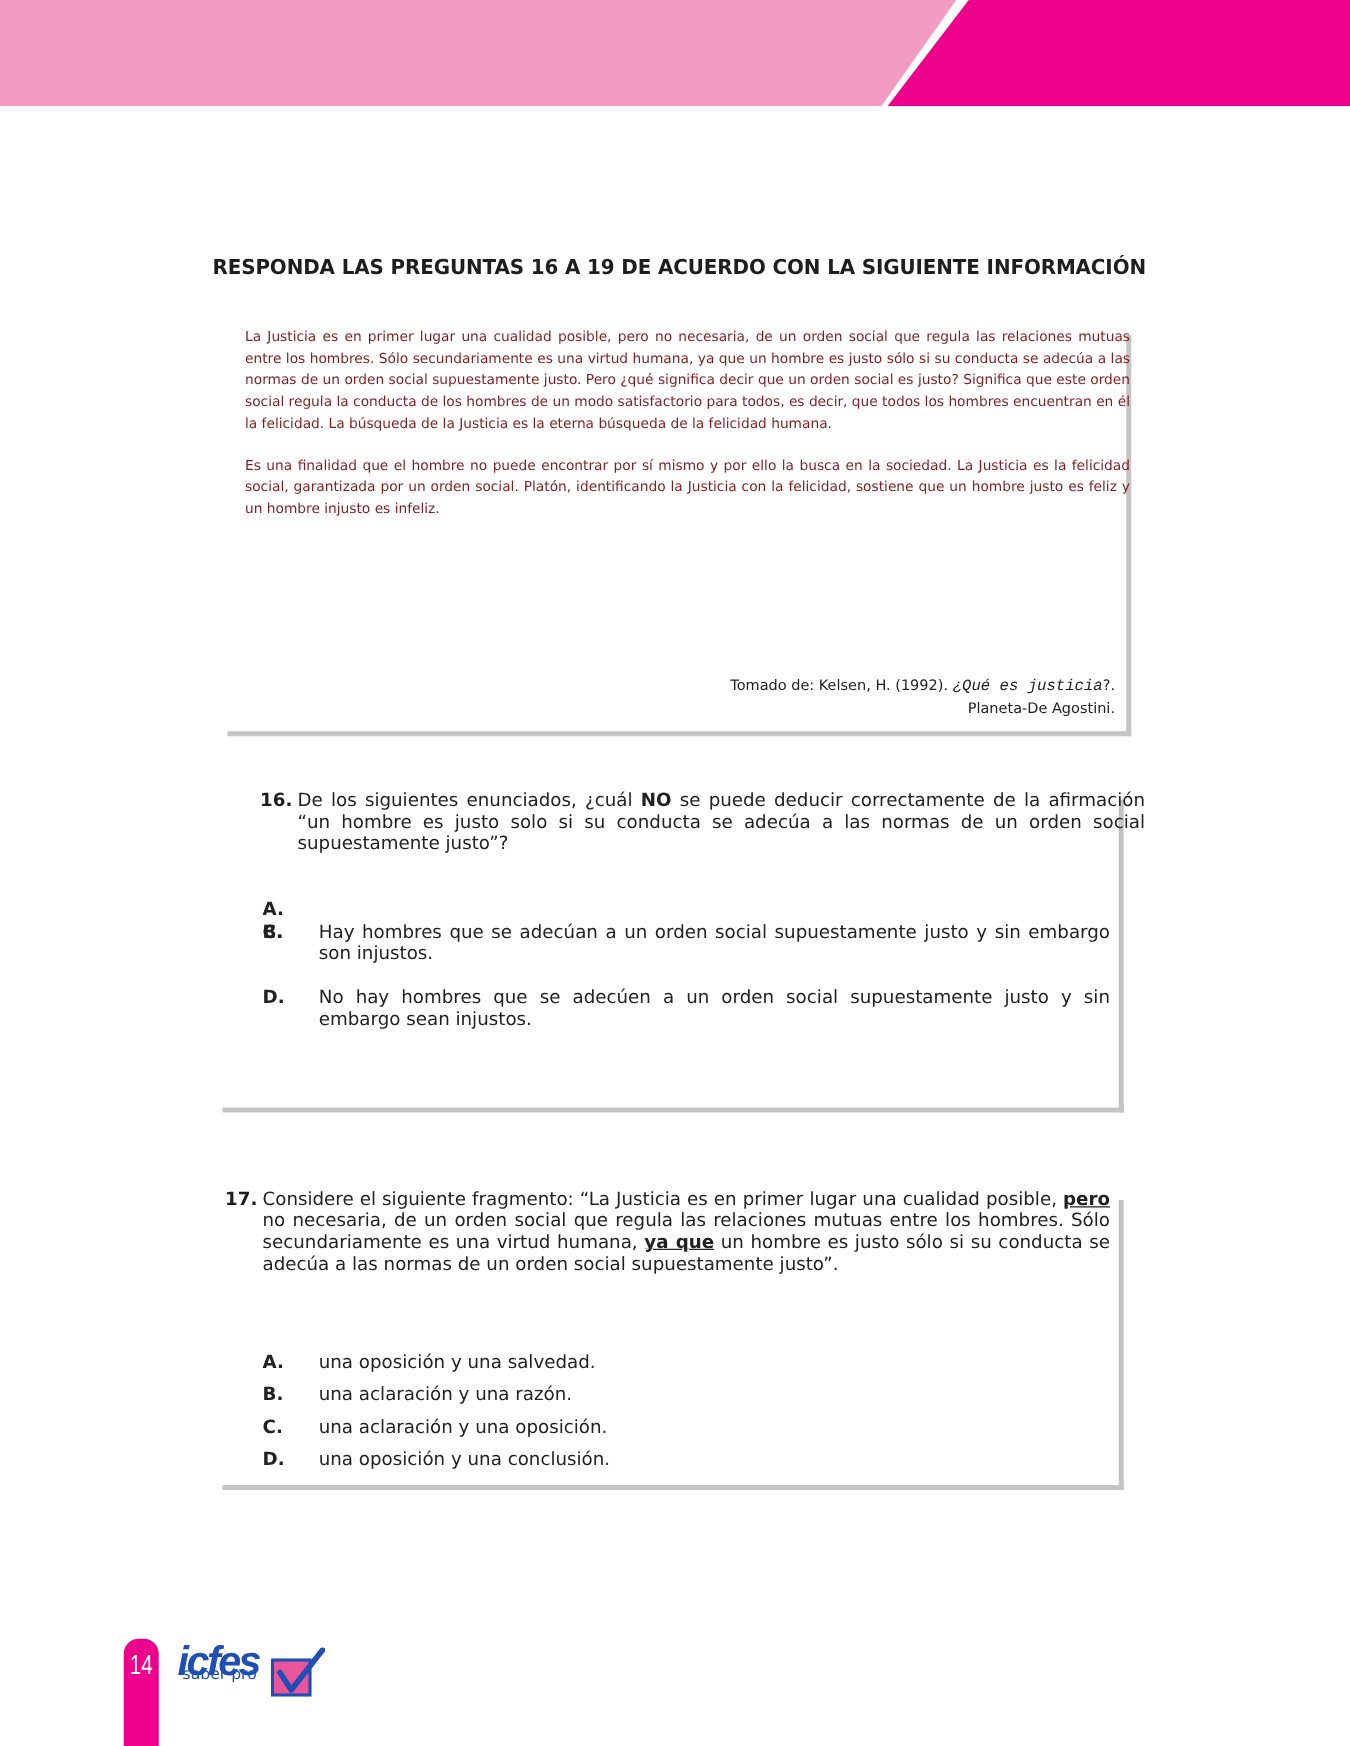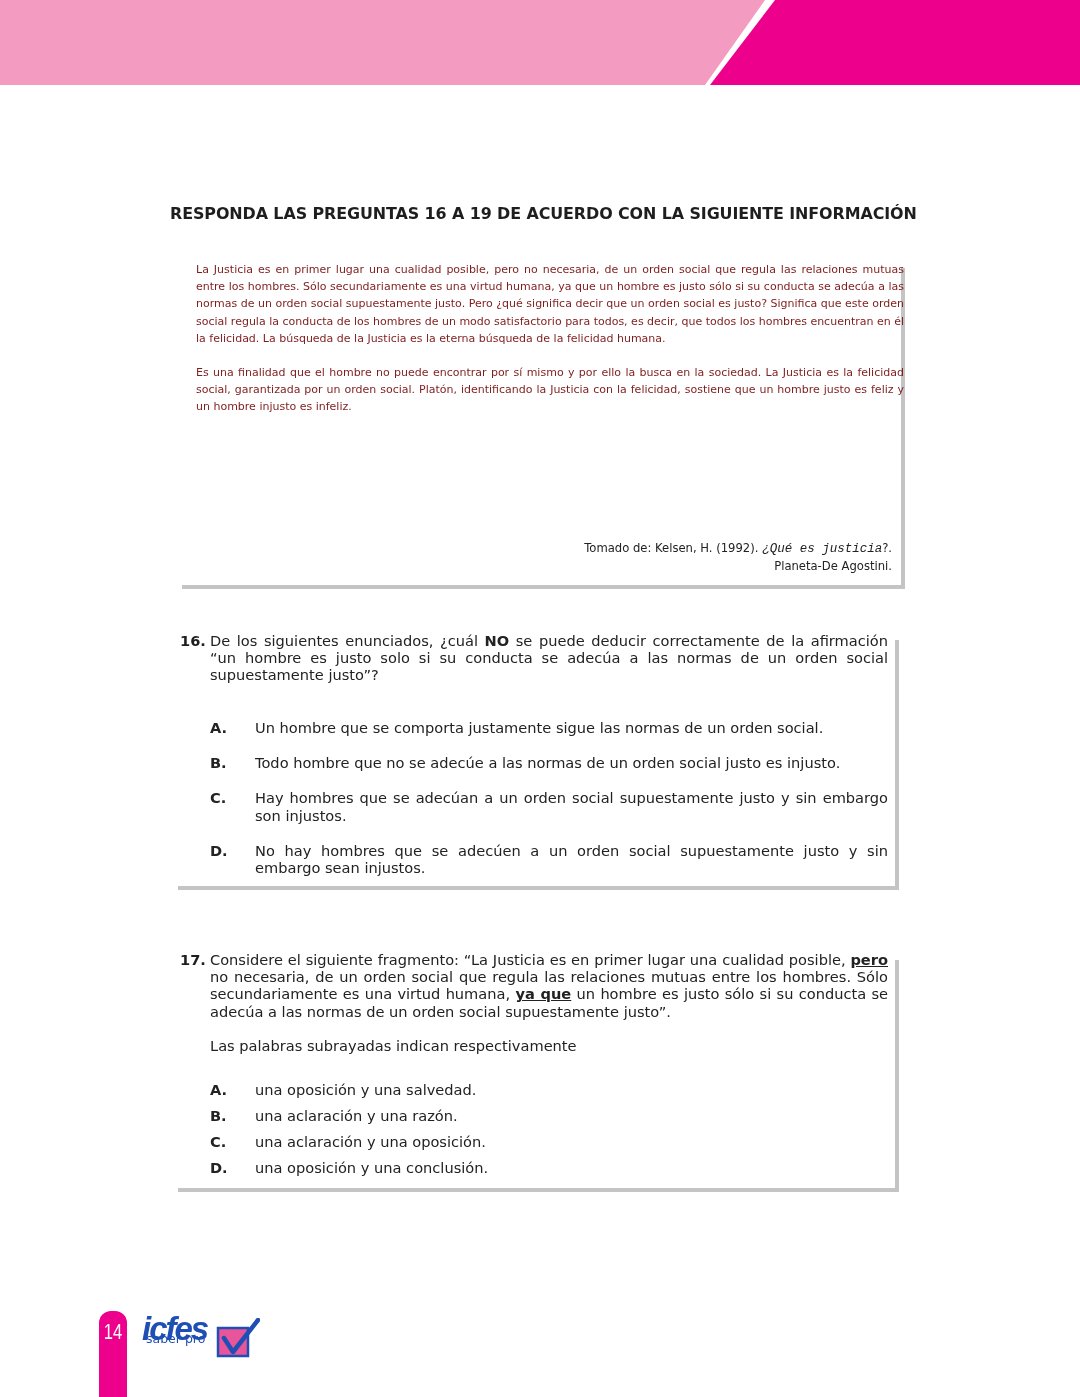--- a/index.html
+++ b/index.html
@@ -38,21 +38,21 @@
   }
   .citation i { font-family: Liberation Mono, monospace; font-style: italic; font-size: 12.5px; }
 
   .q-box16 { left: 178px; top: 640px; width: 717px; height: 246px; }
   .q-box17 { left: 178px; top: 960px; width: 717px; height: 228px; }
 
   .question {
     position: absolute; left: 180px; width: 708px;
     font-size: 14.6px; line-height: 17.2px; color: #222;
   }
-  .q16 { top: 632px; }
+  .q16 { top: 632px; margin-left: 28px; }
   .q17 { top: 951px; }
   .q-num {
     position: absolute; left: 0; top: 0;
     font-weight: bold; font-size: 14.6px; color: #1e1e1e;
   }
   .q-stem { margin-left: 30px; text-align: justify; }
   .q-stem b, .q-stem u b { font-weight: bold; }
   .q-stem .ul { text-decoration: underline; font-weight: bold; }
   .q-sub { margin-left: 30px; margin-top: 17px; }
 
@@ -107,31 +107,30 @@
   <div><span>Tomado de: Kelsen, H. (1992). </span><i>¿Qué es justicia</i><span>?.</span></div>
   <div>Planeta-De Agostini.</div>
 </div>
 
 <div class="box q-box16"></div>
 <div class="question q16">
   <span class="q-num">16.</span>
   <div class="q-stem"><span>De los siguientes enunciados, ¿cuál </span><b>NO</b><span> se puede deducir correctamente de la afirmación “un hombre es justo solo si su conducta se adecúa a las normas de un orden social supuestamente justo”?</span></div>
 </div>
 <div class="opts opts16">
-  <div class="opt"><span class="opt-letter">A.</span><span>Un hombre que se comporta justamente sigue las normas de un orden social.</span></div>
-  <div class="opt"><span class="opt-letter">B.</span><span>Todo hombre que no se adecúe a las normas de un orden social justo es injusto.</span></div>
+  <div class="opt"><span class="opt-letter">A.</span></div>
+  <div class="opt"><span class="opt-letter">B.</span></div>
   <div class="opt"><span class="opt-letter">C.</span><span>Hay hombres que se adecúan a un orden social supuestamente justo y sin embargo son injustos.</span></div>
   <div class="opt"><span class="opt-letter">D.</span><span>No hay hombres que se adecúen a un orden social supuestamente justo y sin embargo sean injustos.</span></div>
 </div>
 
 <div class="box q-box17"></div>
 <div class="question q17">
   <span class="q-num">17.</span>
   <div class="q-stem"><span>Considere el siguiente fragmento: “La Justicia es en primer lugar una cualidad posible, </span><span class="ul">pero</span><span> no necesaria, de un orden social que regula las relaciones mutuas entre los hombres. Sólo secundariamente es una virtud humana, </span><span class="ul">ya que</span><span> un hombre es justo sólo si su conducta se adecúa a las normas de un orden social supuestamente justo”.</span></div>
-  <div class="q-sub">Las palabras subrayadas indican respectivamente</div>
 </div>
 <div class="opts opts17">
   <div class="opt"><span class="opt-letter">A.</span><span>una oposición y una salvedad.</span></div>
   <div class="opt"><span class="opt-letter">B.</span><span>una aclaración y una razón.</span></div>
   <div class="opt"><span class="opt-letter">C.</span><span>una aclaración y una oposición.</span></div>
   <div class="opt"><span class="opt-letter">D.</span><span>una oposición y una conclusión.</span></div>
 </div>
 
 <div class="page-tab">
   <div class="page-num">14</div>

